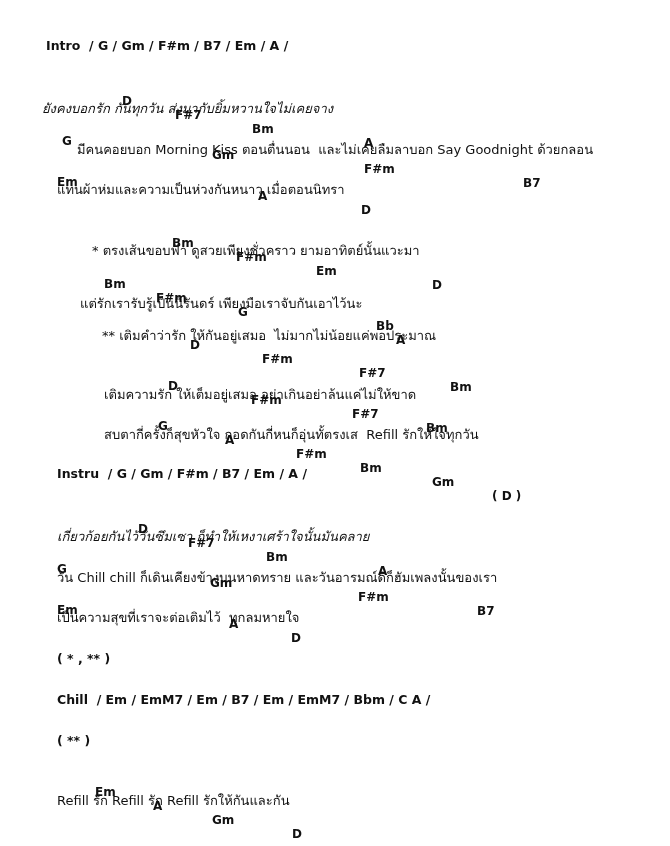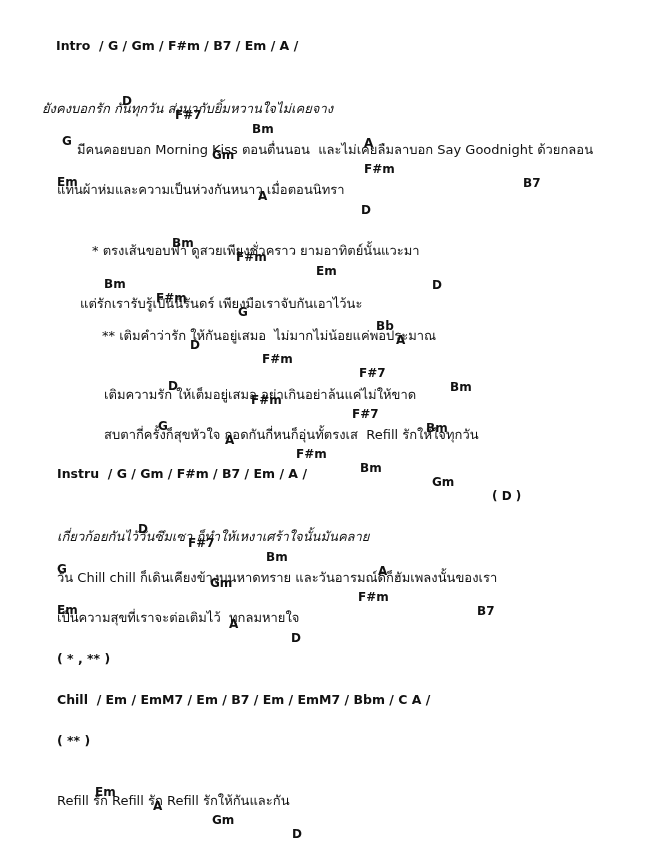--- a/index.html
+++ b/index.html
@@ -9,21 +9,21 @@
   .chord { font-weight: bold; font-size: 12px; }
   .lyric { font-size: 13px; }
   .sec { font-weight: bold; font-size: 12.5px; }
   .c { position: absolute; white-space: pre; }
 </style>
 </head>
 <body>
 
 <div>
 
-  <div class="line sec" style="left:56px;top:38px;">Intro  / G / Gm / F#m / B7 / Em / A /</div>
+  <div class="line sec" style="left:46px;top:38px;">Intro  / G / Gm / F#m / B7 / Em / A /</div>
 
   <div class="line chord" style="top:80px;">
     <span class="c" style="left:122px">D</span>
     <span class="c" style="left:175px">F#7</span>
     <span class="c" style="left:252px">Bm</span>
     <span class="c" style="left:364px">A</span>
   </div>
   <div class="line lyric" style="left:42px;top:98px;font-style:italic;">ยังคงบอกรัก กันทุกวัน ส่งมากับยิ้มหวานใจไม่เคยจาง</div>
   <div class="line chord" style="top:120px;">
     <span class="c" style="left:62px">G</span>

